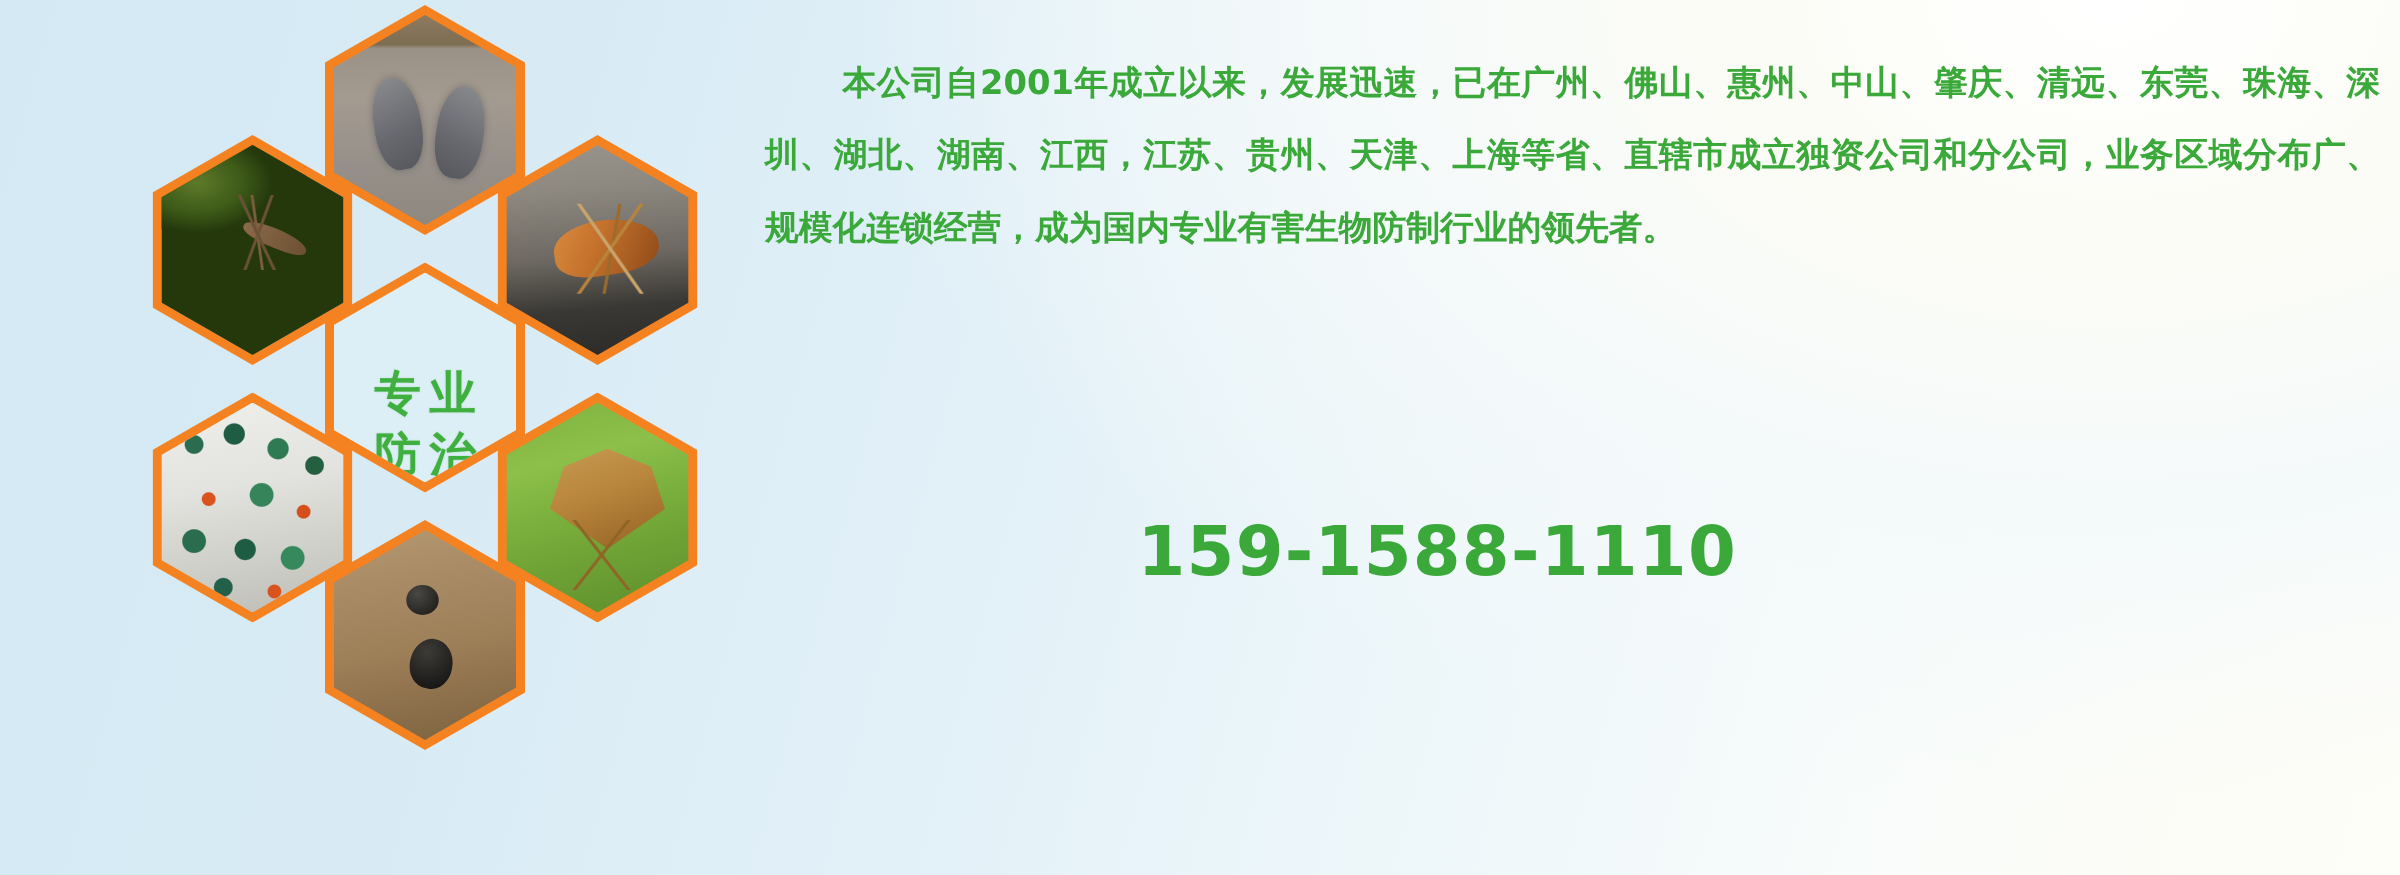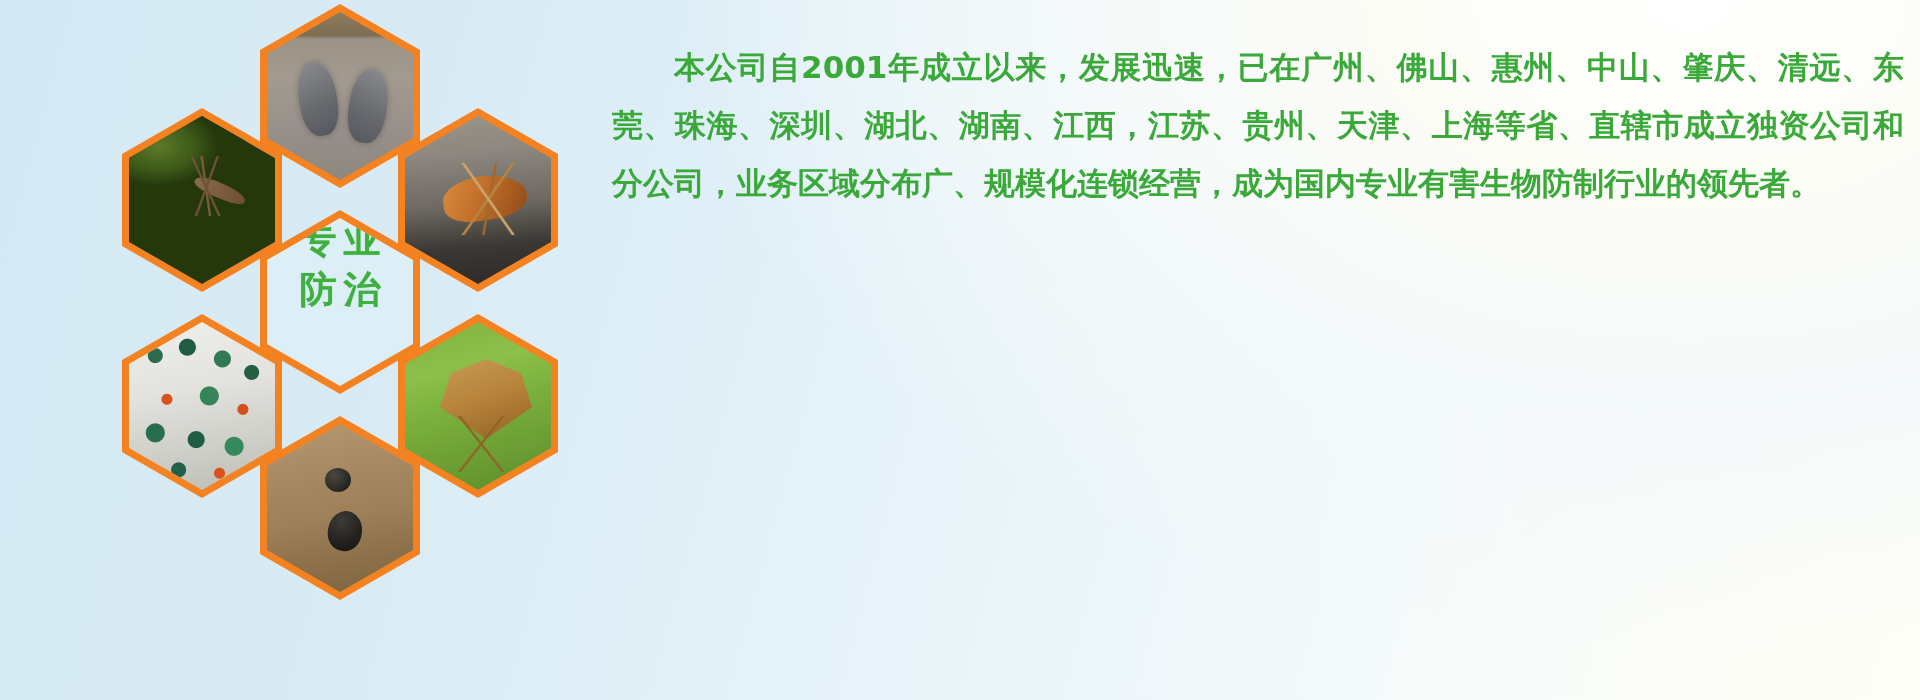--- a/index.html
+++ b/index.html
@@ -44,21 +44,21 @@
   .hex.h-right{ left:308px; top:112px;}
   .hex.h-center{left:170px; top:214px;}
   .hex.h-bleft{ left:32px;  top:318px;}
   .hex.h-bottom{left:170px; top:420px;}
   .hex.h-bright{left:308px; top:318px;}
 
   .hex.h-center .inner{ background:#dceef6; }
   .center-text{
     position:absolute; inset:0;
     display:flex;flex-direction:column;
-    align-items:center;justify-content:flex-start;
+    align-items:center;justify-content:flex-end;
     gap:6px;
   }
   .center-text span{
     color:#3fb03f;
     font-size:37px;
     font-weight:bold;
     letter-spacing:7px;
     text-indent:7px;
     line-height:1.18;
     font-family:"DejaVu Sans","Liberation Sans",sans-serif;
@@ -174,21 +174,21 @@
   }
 
   
   #copy{
     position:absolute;
     left:612px; top:38px; width:1292px;
   }
   #copy p{
     margin:0;
     color:#3aa93a;
-    font-size:31px;
+    font-size:27px;
     font-weight:bold;
     line-height:58px;
     text-indent:62px;
     text-align:justify;
     text-justify:inter-ideograph;
     font-family:"DejaVu Sans","Liberation Sans",sans-serif;
     letter-spacing:0px;
   }
 
   
@@ -261,15 +261,18 @@
       </div>
     </div>
 
   </div>
 
   <div id="copy">
     <p>本公司自2001年成立以来，发展迅速，已在广州、佛山、惠州、中山、肇庆、清远、东莞、珠海、深圳、湖北、湖南、江西，江苏、贵州、天津、上海等省、直辖市成立独资公司和分公司，业务区域分布广、规模化连锁经营，成为国内专业有害生物防制行业的领先者。</p>
   </div>
 
   <div id="contact">
+    <div class="contact-line second">
+      <span class="contact-number">159-1588-1110</span>
+    </div>
   </div>
 
 </div>
 
 </body></html>

